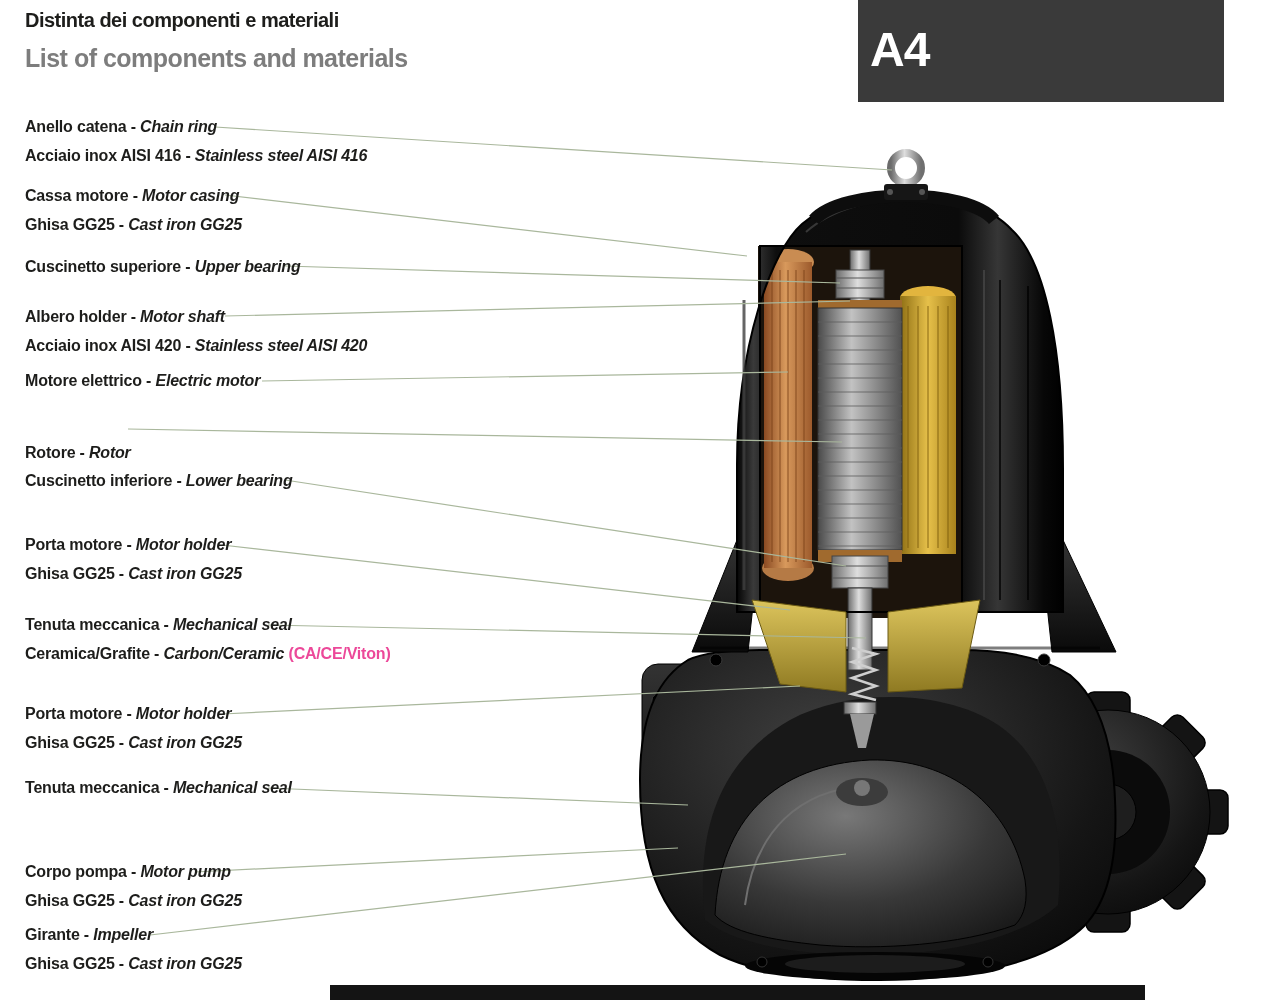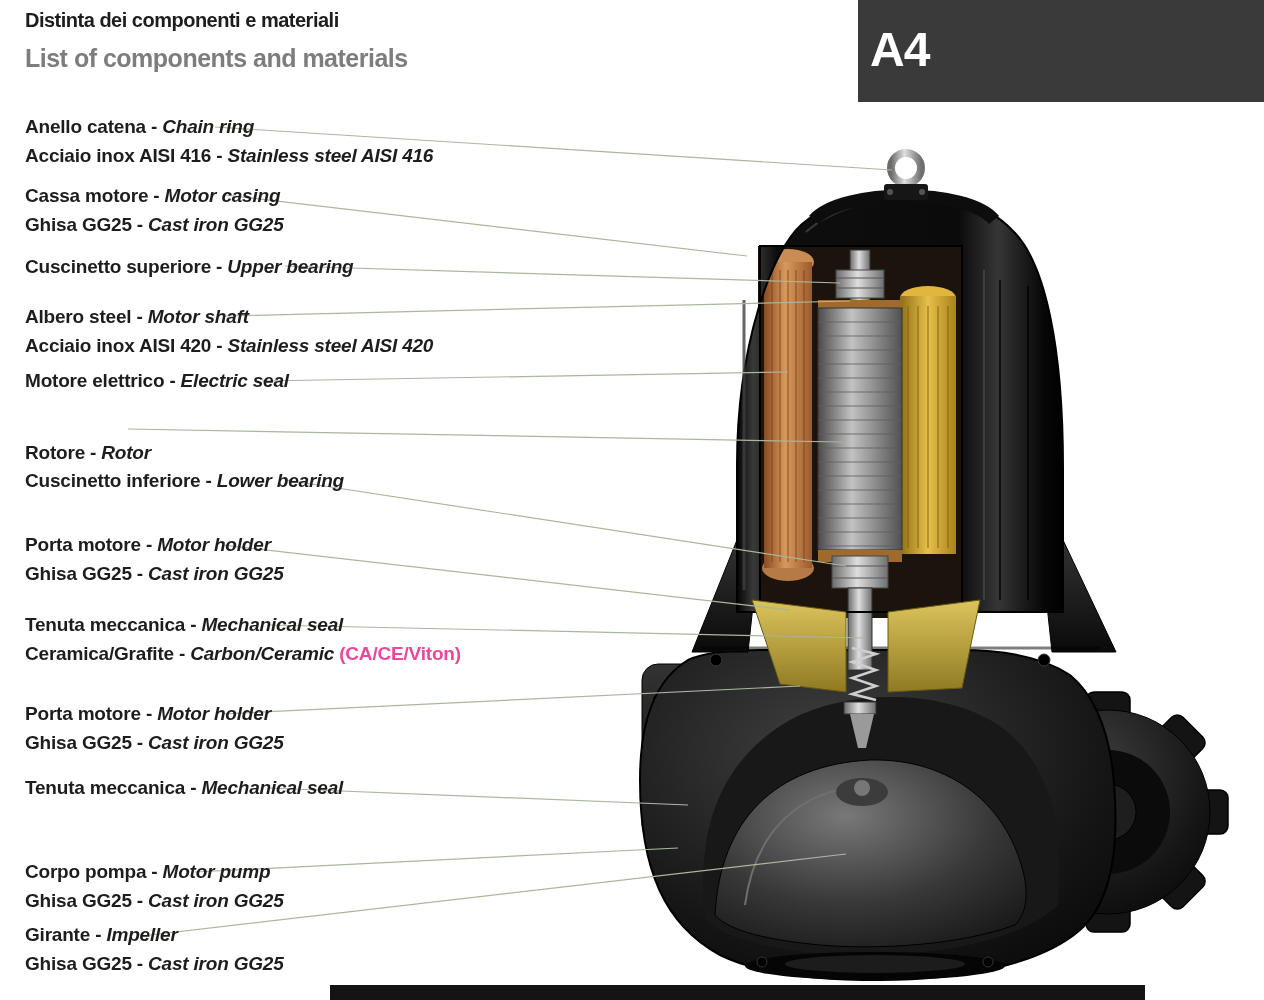--- a/index.html
+++ b/index.html
@@ -9,29 +9,29 @@
   }
   .title-it {
     position:absolute; left:25px; top:9px; font-size:20px; font-weight:bold;
     letter-spacing:-0.5px; color:#1d1d1b; z-index:3;
   }
   .title-en {
     position:absolute; left:25px; top:44px; font-size:25px; font-weight:bold;
     letter-spacing:-0.5px; color:#7d7d7d; z-index:3;
   }
   .tag {
-    position:absolute; left:858px; top:0; width:406px; height:102px;
+    position:absolute; left:858px; top:0; width:366px; height:102px;
     background:#3a3a3a; z-index:2;
   }
   .tag .tag-text {
     position:absolute; left:12px; top:22px; font-size:48px; font-weight:bold;
     color:#ffffff; letter-spacing:-1px;
   }
   .lbl {
-    position:absolute; left:25px; z-index:3; font-size:19px; line-height:29px;
+    position:absolute; left:25px; z-index:3; font-size:16px; line-height:29px;
     letter-spacing:-0.2px; white-space:nowrap;
   }
   .lbl .it  { font-weight:bold; font-style:normal; color:#1d1d1b; }
   .lbl .en  { font-weight:bold; font-style:italic; color:#1d1d1b; }
   .lbl .sfx { font-weight:bold; font-style:normal; color:#ec4899; }
   .canvas {
     position:absolute; left:0; top:0; z-index:1;
   }
   .footer-bar {
     position:absolute; left:330px; top:985px; width:815px; height:15px;
@@ -60,26 +60,26 @@
   <div class="lbl" style="top:181px">
     <div class="l1"><span class="it">Cassa motore - </span><span class="en">Motor casing</span></div>
     <div class="l2"><span class="it">Ghisa GG25 - </span><span class="en">Cast iron GG25</span></div>
   </div>
 
   <div class="lbl" style="top:252px">
     <div class="l1"><span class="it">Cuscinetto superiore - </span><span class="en">Upper bearing</span></div>
   </div>
 
   <div class="lbl" style="top:302px">
-    <div class="l1"><span class="it">Albero steel - </span><span class="en">Motor shaft</span></div>
+    <div class="l1"><span class="it">Albero holder - </span><span class="en">Motor shaft</span></div>
     <div class="l2"><span class="it">Acciaio inox AISI 420 - </span><span class="en">Stainless steel AISI 420</span></div>
   </div>
 
   <div class="lbl" style="top:366px">
-    <div class="l1"><span class="it">Motore elettrico - </span><span class="en">Electric seal</span></div>
+    <div class="l1"><span class="it">Motore elettrico - </span><span class="en">Electric motor</span></div>
   </div>
 
   <div class="lbl" style="top:438px">
     <div class="l1"><span class="it">Rotore - </span><span class="en">Rotor</span></div>
   </div>
 
   <div class="lbl" style="top:466px">
     <div class="l1"><span class="it">Cuscinetto inferiore - </span><span class="en">Lower bearing</span></div>
   </div>
 

